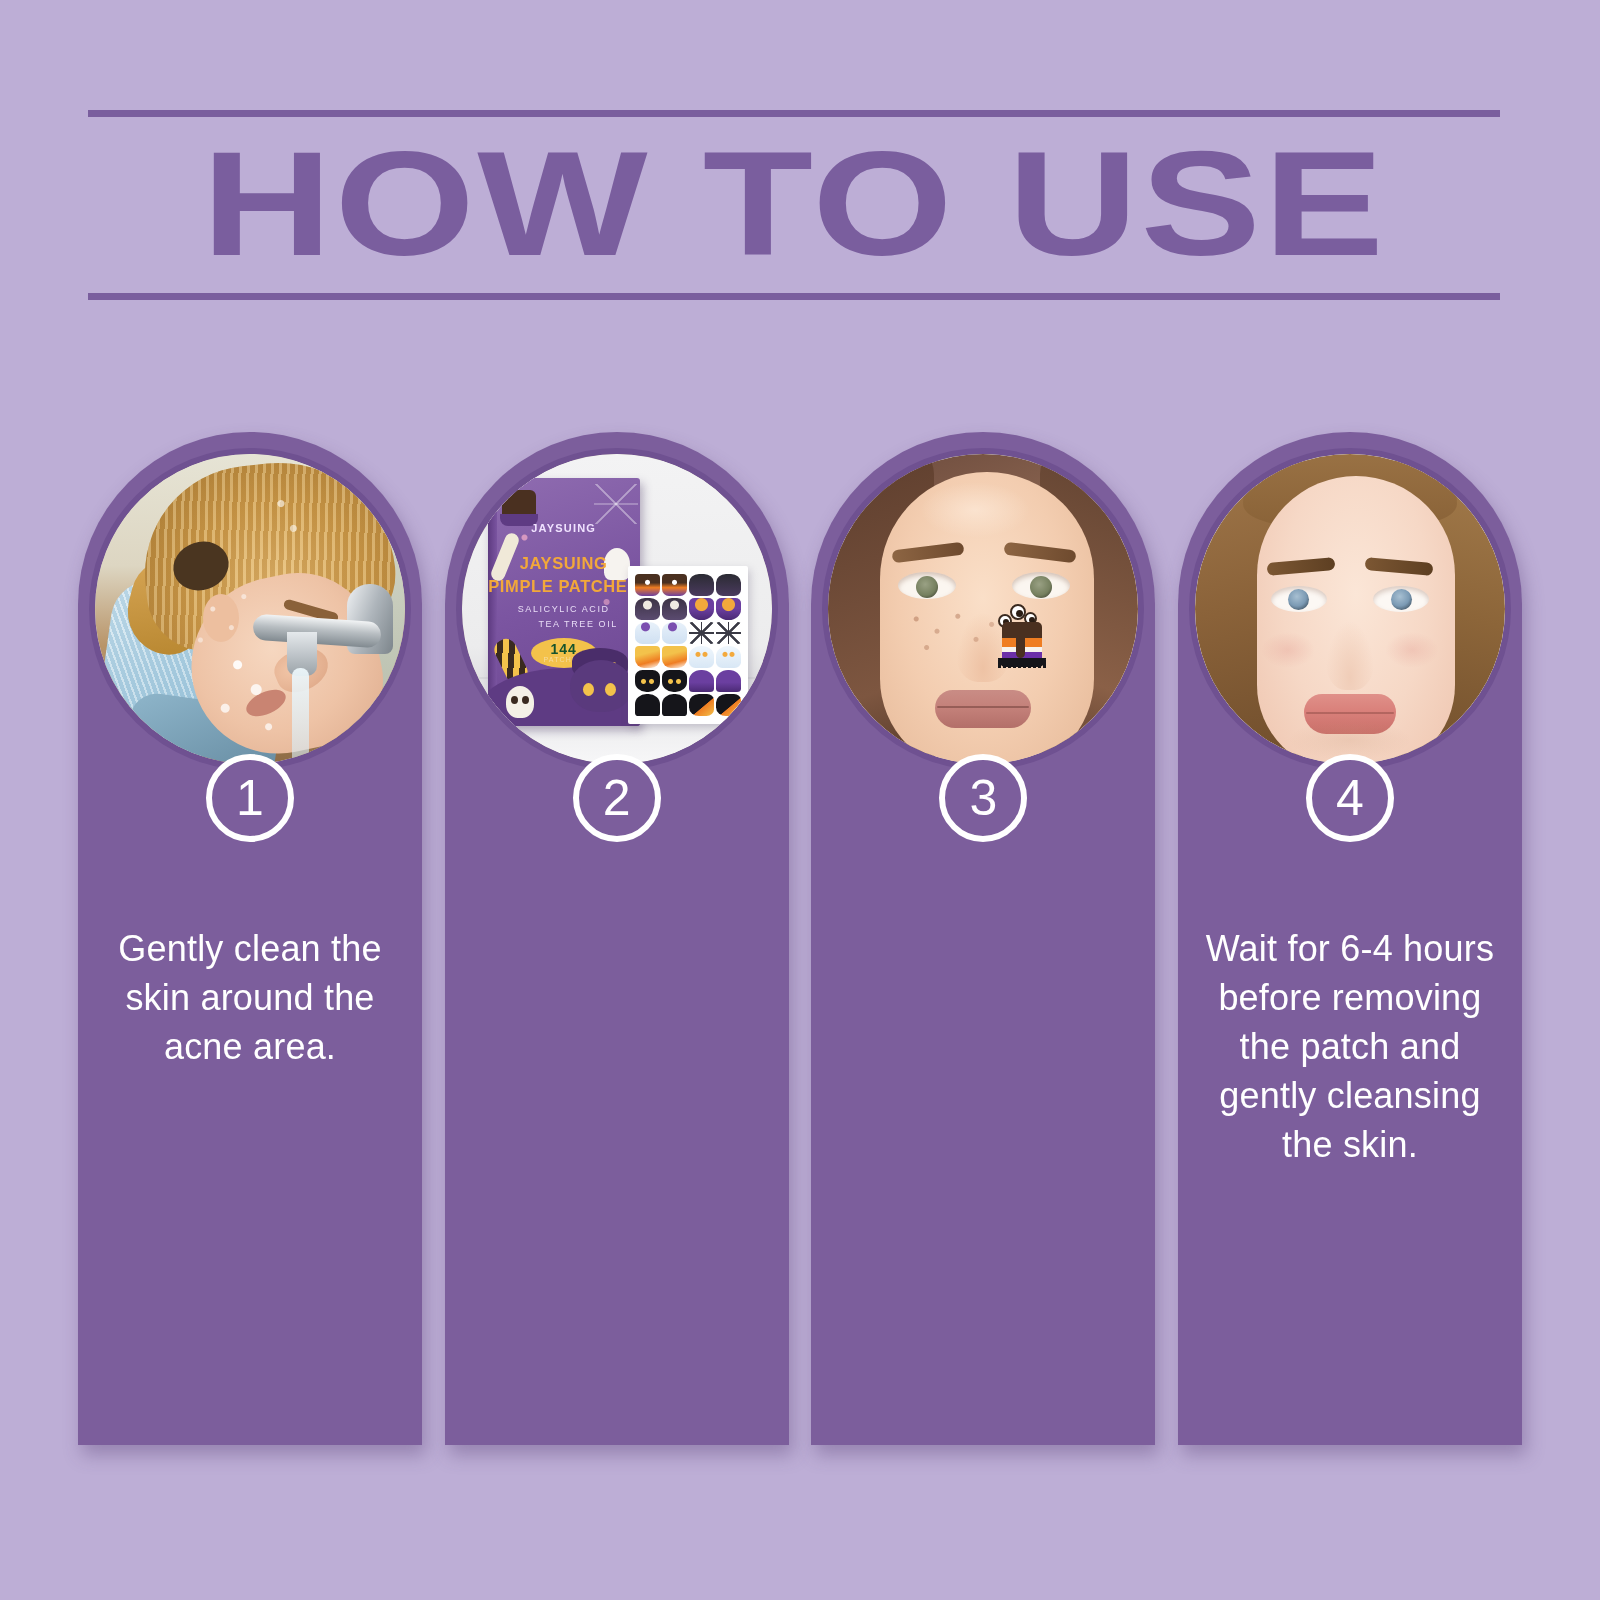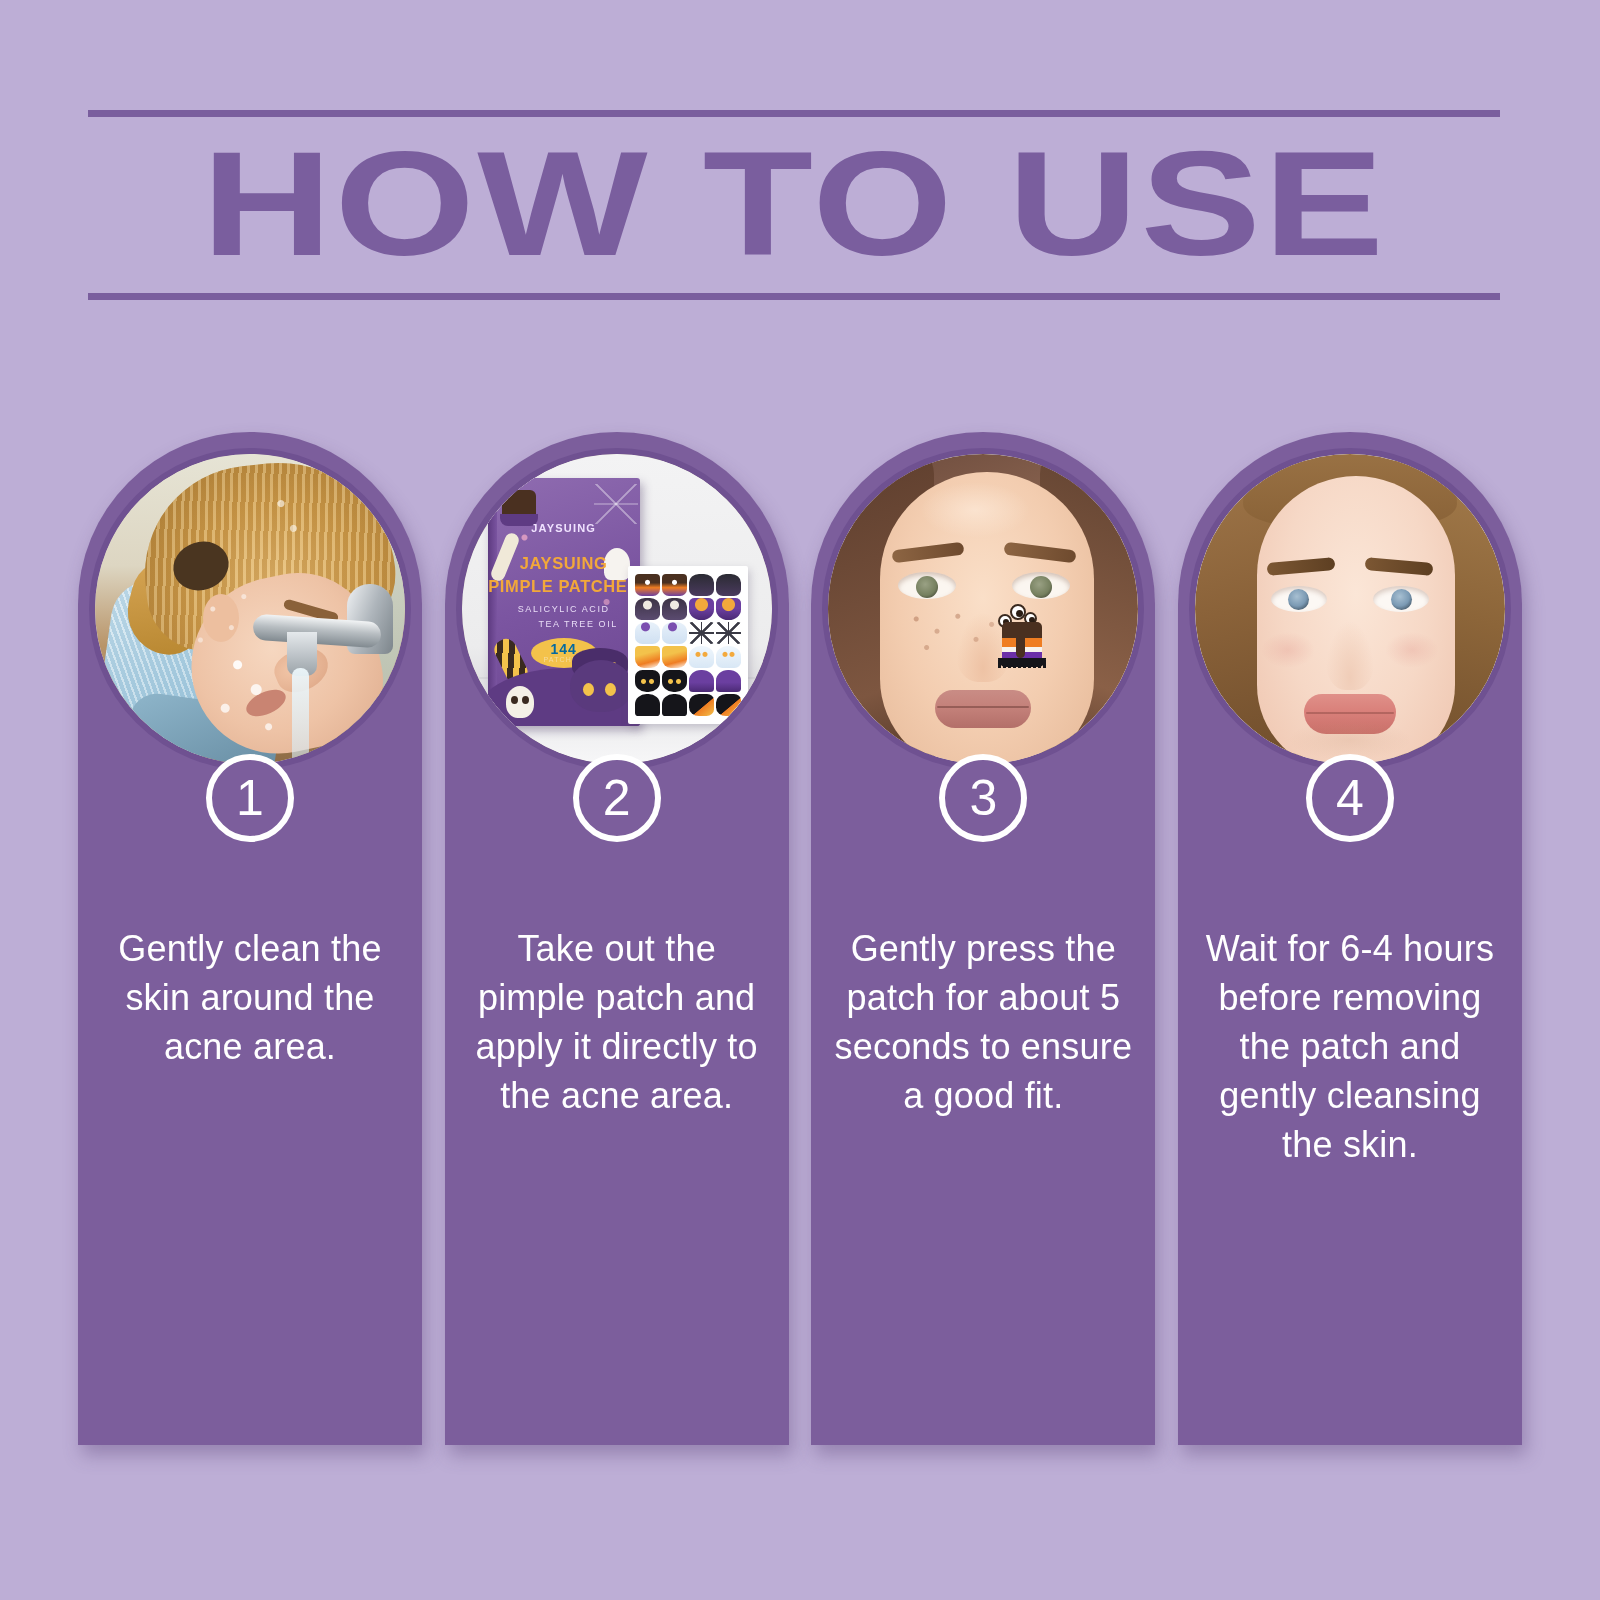--- a/index.html
+++ b/index.html
@@ -273,21 +273,21 @@
   }
   .ph2 .sub1 { top: 126px; }
   .ph2 .sub2 { top: 141px; padding-left: 29px; }
   .ph2 .count-oval {
     position: absolute; left: 50%; top: 160px; transform: translateX(-50%);
     width: 66px; height: 30px; border-radius: 50%;
     background: #f3c24b;
   }
   .ph2 .count-num {
     position: absolute; left: 0; right: 0; top: 3px; text-align: center;
-    font-size: 14px; font-weight: bold; color: #0369a1; letter-spacing: 1px;
+    font-size: 14px; font-weight: bold; color: #14532d; letter-spacing: 1px;
   }
   .ph2 .count-lbl {
     position: absolute; left: 0; right: 0; top: 18px; text-align: center;
     font-size: 7px; letter-spacing: 1.2px; color: #f6dca0;
   }
   .ph2 .hill {
     position: absolute; left: -10px; right: -10px; bottom: -20px; height: 78px;
     background: #5e3b83; border-radius: 60% 55% 0 0 / 50px 44px 0 0;
   }
   .ph2 .cat {
@@ -667,21 +667,20 @@
           <div class="sticker s-hat"></div>
           <div class="sticker s-hat"></div>
           <div class="sticker s-bat"></div>
           <div class="sticker s-bat"></div>
           <div class="sticker s-broom"></div>
           <div class="sticker s-broom"></div>
         </div>
       </div>
     </div>
     <div class="step-badge">2</div>
-    <div class="step-caption">Take out the pimple patch and apply it directly to the acne area.</div>
   </div>
 
   <div class="step-card">
     <div class="photo-circle">
       <div class="photo-inner ph3">
         <div class="hair-l"></div>
         <div class="hair-r"></div>
         <div class="face"></div>
         <div class="forehead-sheen"></div>
         <div class="brow-l"></div>
@@ -708,21 +707,20 @@
           <div class="p-orange"></div>
           <div class="p-white"></div>
           <div class="p-purple"></div>
           <div class="p-drip"></div>
           <div class="p-base"></div>
           <div class="p-spikes"></div>
         </div>
       </div>
     </div>
     <div class="step-badge">3</div>
-    <div class="step-caption">Gently press the patch for about 5 seconds to ensure a good fit.</div>
   </div>
 
   <div class="step-card">
     <div class="photo-circle">
       <div class="photo-inner ph4">
         <div class="hair-l"></div>
         <div class="hair-r"></div>
         <div class="hair-top"></div>
         <div class="face"></div>
         <div class="cheek-l"></div>

